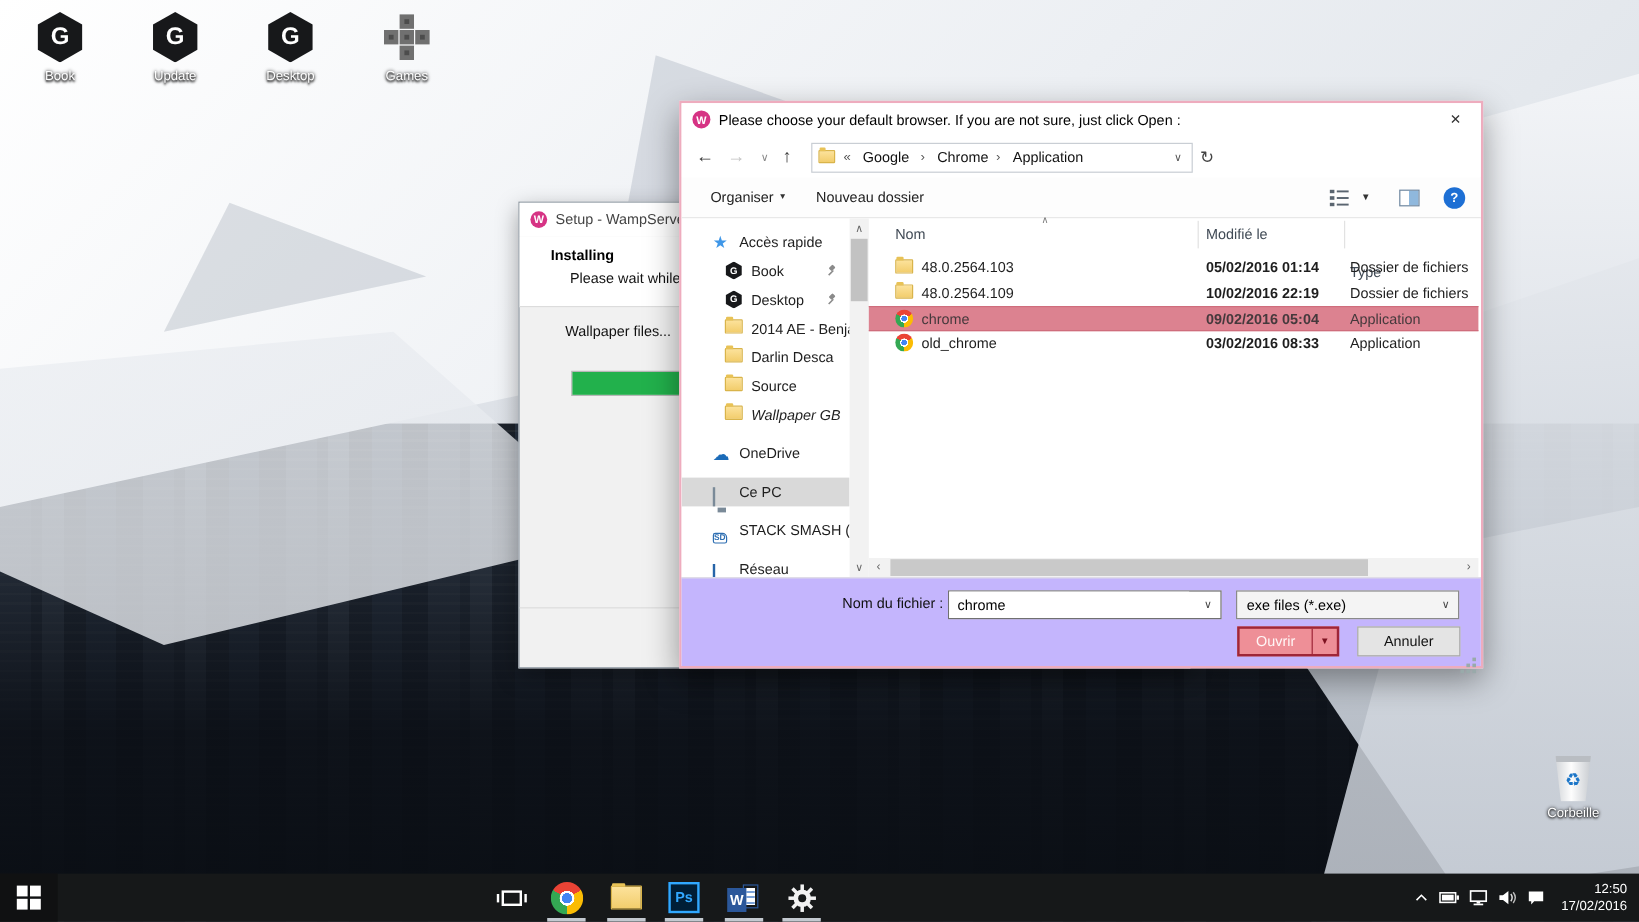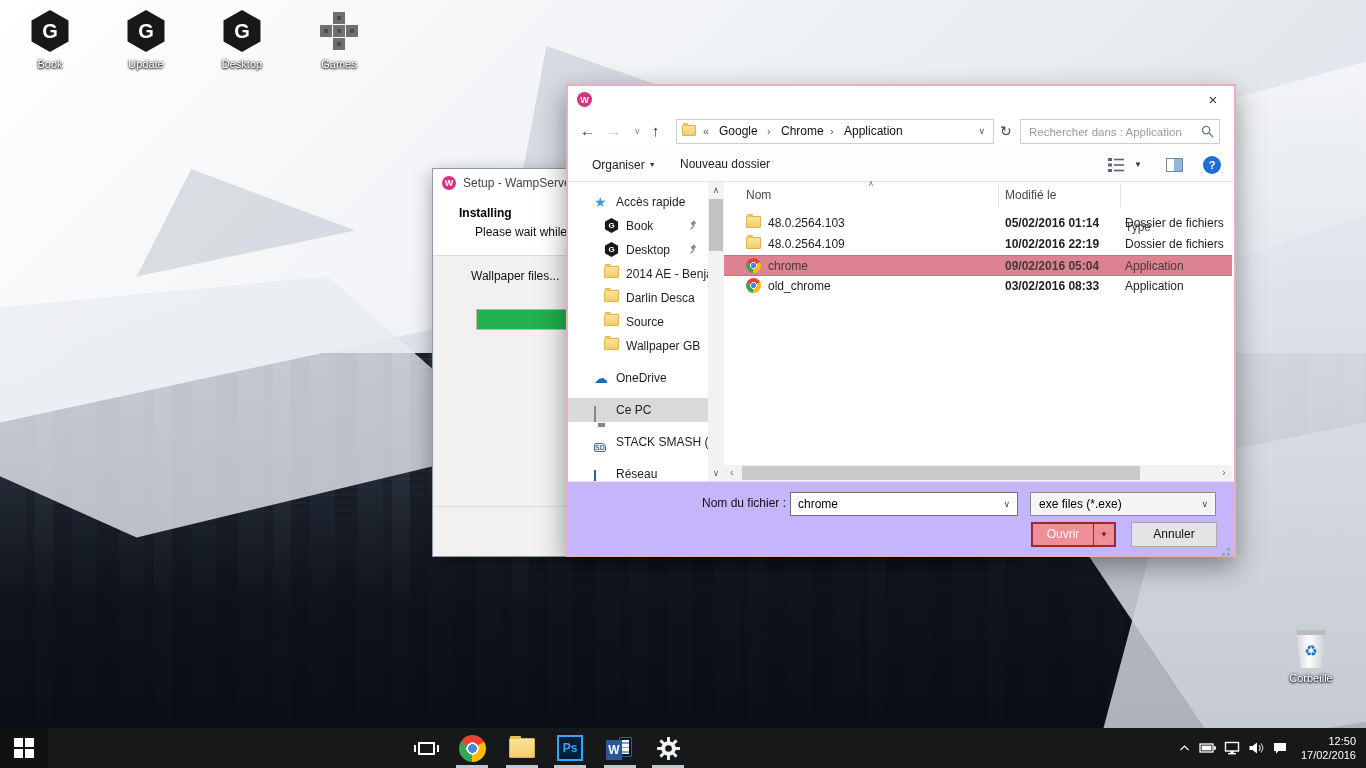--- a/index.html
+++ b/index.html
@@ -235,20 +235,21 @@
   <div class="wamp-progress">
     <div class="fill" style="width: 55%;"></div>
   </div>
   <div class="wamp-divider2"></div>
 </div>
 
 <div class="fdlg">
 
   <div class="fd-titlebar">
     <div class="wamp-badge">W</div>
+    <span class="txt">Please choose your default browser. If you are not sure, just click Open :</span>
     <div class="fd-close">×</div>
   </div>
 
   <div class="fd-address">
     <span class="navg" style="left:12px; color:#333;">←</span>
     <span class="navg" style="left:38px; color:#c3c3c3;">→</span>
     <span class="navg" style="left:66px; font-size:9px; color:#888;">∨</span>
     <span class="navg" style="left:84px; color:#333;">↑</span>
 
     <div class="crumb-box">
@@ -256,27 +257,20 @@
       <span class="seg sep" style="left:26px;">«</span>
       <span class="seg" style="left:42px;">Google</span>
       <span class="seg sep" style="left:90px;">›</span>
       <span class="seg" style="left:104px;">Chrome</span>
       <span class="seg sep" style="left:153px;">›</span>
       <span class="seg" style="left:167px;">Application</span>
       <span class="chev">∨</span>
     </div>
     <span class="refresh">↻</span>
 
-    <div class="search-box">
-      <input type="text" placeholder="Rechercher dans : Application" style="">
-      <svg width="13" height="13" viewBox="0 0 14 14">
-        <circle cx="5.5" cy="5.5" r="4" fill="none" stroke="#6b7a88" stroke-width="1.4"></circle>
-        <line x1="8.7" y1="8.7" x2="13" y2="13" stroke="#6b7a88" stroke-width="1.4"></line>
-      </svg>
-    </div>
   </div>
 
   <div class="fd-toolbar">
     <span class="tb-item" style="left:24px;"><span>Organiser</span><span class="tb-caret">▼</span></span>
     <span class="tb-item" style="left:112px;">Nouveau dossier</span>
     <svg class="list-ico" width="16" height="14" viewBox="0 0 16 14">
       <g fill="#5a6570">
           <rect x="0" y="0" width="4" height="3"></rect>
           <rect x="0" y="5.5" width="4" height="3"></rect>
           <rect x="0" y="11" width="4" height="3"></rect>
@@ -326,21 +320,21 @@
         <span class="tx">2014 AE - Benjar</span>
       </div>
       <div class="si child" style="top:104px;">
         <span class="ic folder" style="width:15px;height:12px;"></span>
         <span class="tx">Darlin Desca</span>
       </div>
       <div class="si child" style="top:128px;">
         <span class="ic folder" style="width:15px;height:12px;"></span>
         <span class="tx">Source</span>
       </div>
-      <div class="si child" style="top:152px;">
+      <div class="si child" style="top:152px;font-style:italic;">
         <span class="ic folder" style="width:15px;height:12px;"></span>
         <span class="tx">Wallpaper GB</span>
       </div>
       <div class="si group" style="top:184px;">
         <span class="ic cloud">☁</span>
         <span class="tx">OneDrive</span>
       </div>
       <div class="si group sel" style="top:216px;">
         <span class="ic"><span class="pcmon"></span></span>
         <span class="tx">Ce PC</span>

